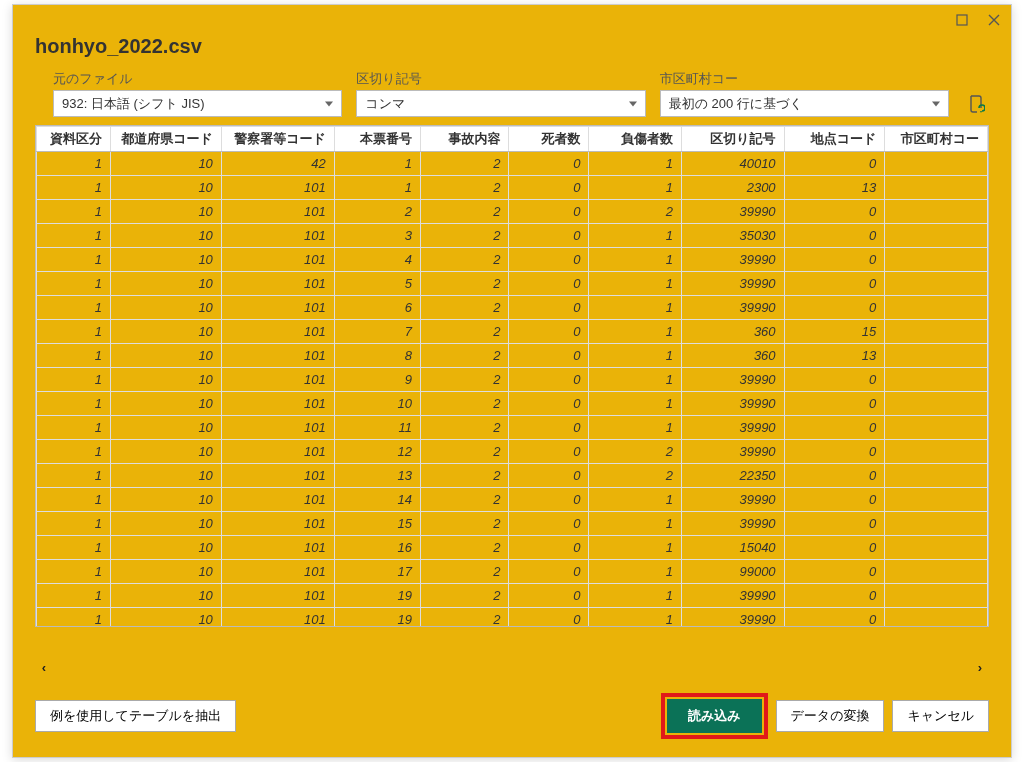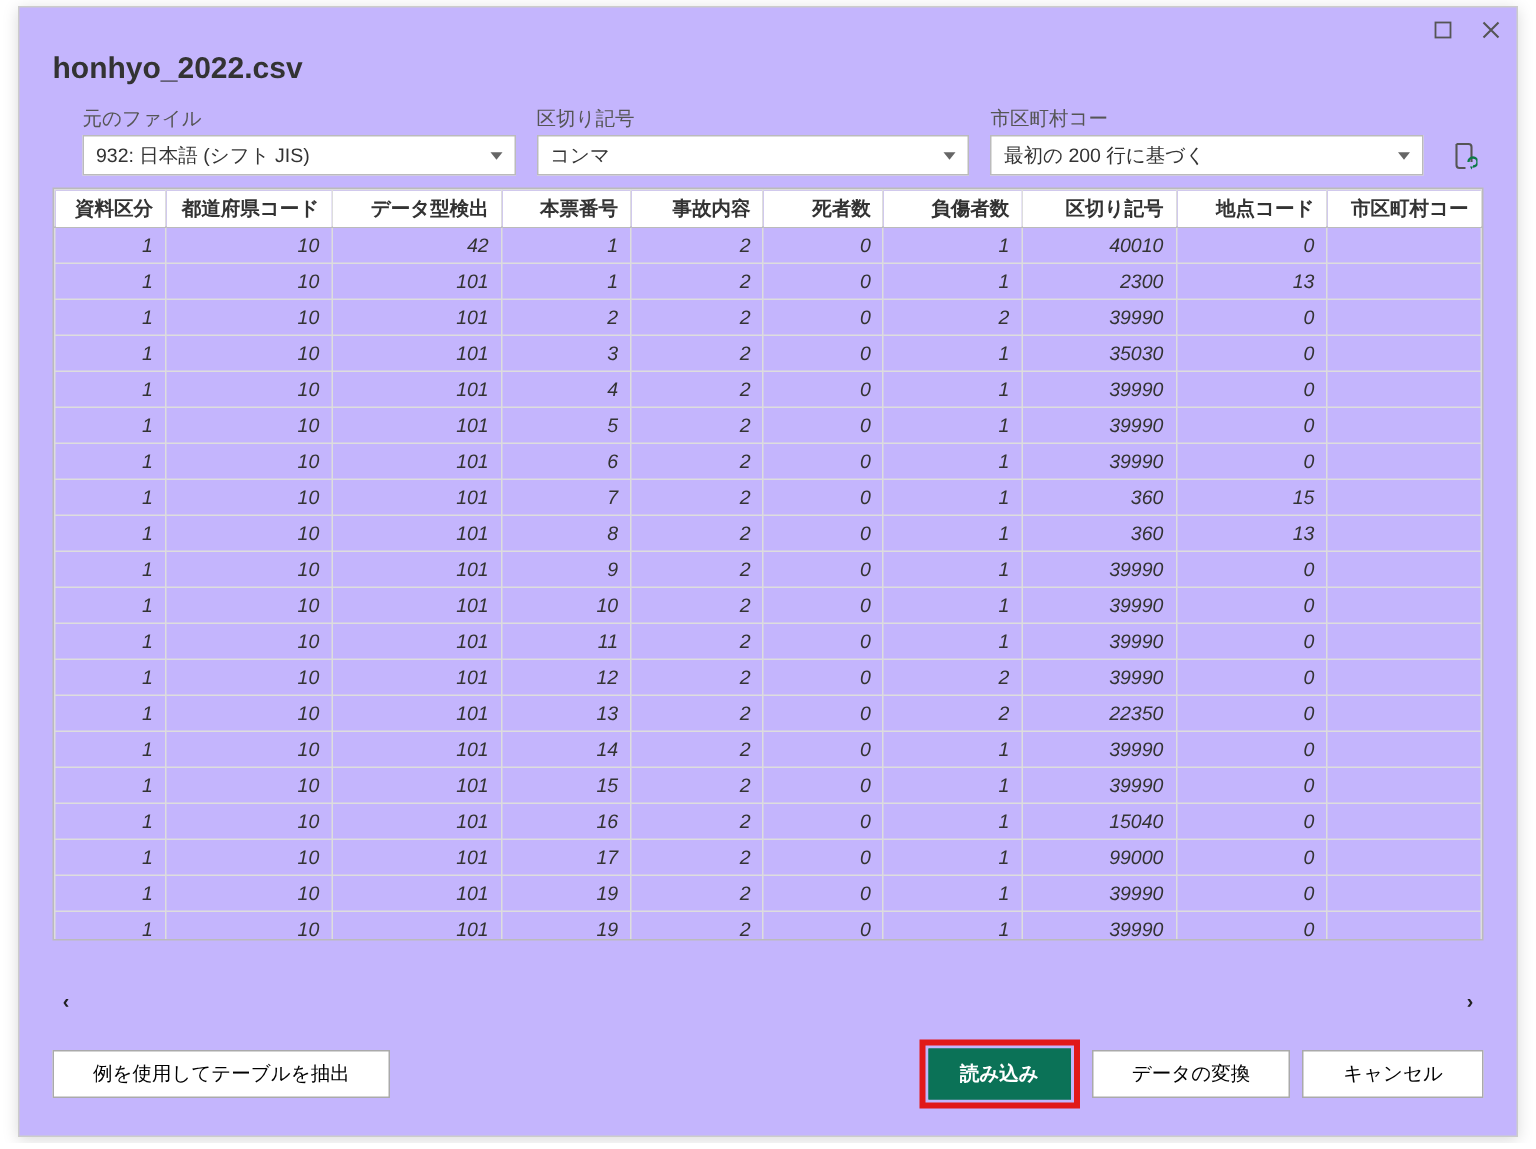--- a/index.html
+++ b/index.html
@@ -11,21 +11,21 @@
     background: #fff;
     display: flex;
     justify-content: center;
     align-items: flex-start;
   }
   .dialog {
     width: 1000px;
     border: 1px solid #ccc;
     box-shadow: 0 2px 10px rgba(0,0,0,0.15);
     margin: 4px auto;
-    background: #c4b5fd;
+    background: #eab308;
     position: relative;
   }
   .titlebar {
     display: flex;
     justify-content: flex-end;
     padding: 6px 8px 0 8px;
     gap: 14px;
   }
   .titlebar .win-btn {
     width: 18px;
@@ -41,23 +41,22 @@
     padding: 6px 22px 12px 22px;
   }
   .file-title {
     font-size: 20px;
     font-weight: 700;
     color: #333;
   }
   .options-row {
     display: flex;
     gap: 14px;
-    padding: 0 22px 8px 22px;
+    padding: 0 22px 8px 40px;
     align-items: flex-end;
-    margin-left: 20px;
   }
   .opt-group { flex: 1; display: flex; flex-direction: column; }
   .opt-group.small { flex: 0 0 auto; }
   .opt-label {
     font-size: 13px;
     color: #555;
     margin-bottom: 2px;
   }
   .dropdown {
     border: 1px solid #bbb;
@@ -150,21 +149,21 @@
   }
   .footer {
     display: flex;
     padding: 16px 22px 18px 22px;
     align-items: center;
     justify-content: space-between;
   }
   .btn {
     border: 1px solid #aaa;
     background: #fff;
-    padding: 6px 26px;
+    padding: 6px 14px;
     font-size: 13px;
     cursor: pointer;
     min-width: 80px;
     text-align: center;
     font-family: inherit;
   }
   .btn.primary {
     background: #0b7257;
     color: #fff;
     border-color: #0b7257;
@@ -257,21 +256,21 @@
           <col class="col5">
             <col class="col6">
             <col class="col7">
             <col class="col8">
             <col class="col9">
         </colgroup>
         <thead>
             <tr id="hdr-row">
               <th>資料区分</th>
               <th>都道府県コード</th>
-              <th>データ型検出</th>
+              <th>警察署等コード</th>
               <th>本票番号</th>
               <th>事故内容</th>
               <th>死者数</th>
               <th>負傷者数</th>
               <th>区切り記号</th>
               <th>地点コード</th>
               <th>市区町村コー</th>
             </tr>
           </thead>
         <tbody id="tbody">

